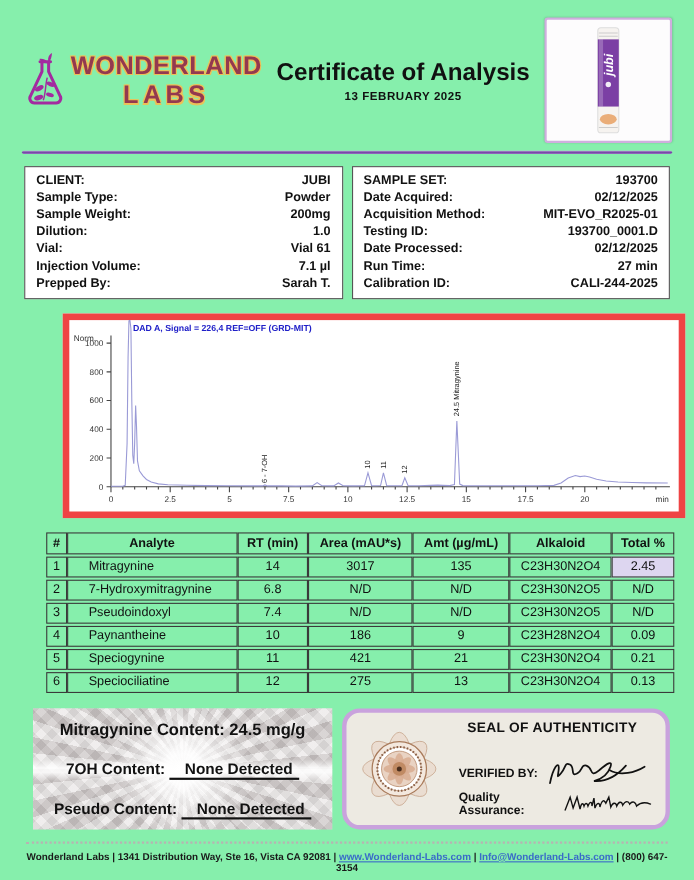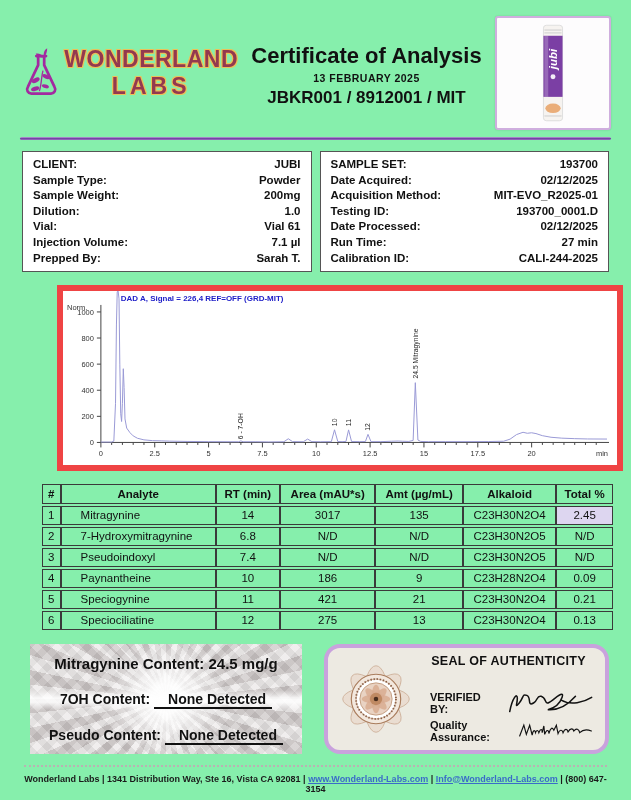--- a/index.html
+++ b/index.html
@@ -40,21 +40,21 @@
   
   table.results{border-collapse:separate;border-spacing:0 2px;margin:11px 16px 0 22px;
       width:571px;font-size:11.5px;}
   table.results th,table.results td{border:1px solid #3a3a3a;text-align:center;
       padding:1px 4px;height:15px;font-weight:400;}
   table.results th{font-weight:600;height:16px;}
   table.results td.al{text-align:left;padding-left:19px;}
   table.results td.hl{background:#ddd6f0;}
 
   
-  .bottom{display:flex;gap:22px;margin:12px 2px 0 10px;}
+  .bottom{display:flex;gap:9px;margin:12px 2px 0 10px;}
   .guilloche{width:272px;box-sizing:border-box;padding:11px 8px;position:relative;
       background-color:#eceae9;
       background-image:
         linear-gradient(180deg,rgba(255,255,255,0) 42%,rgba(255,255,255,.85) 49%,rgba(255,255,255,.85) 53%,rgba(255,255,255,0) 60%),
         radial-gradient(circle at 50% 50%,rgba(255,255,255,.95) 0 14px,rgba(255,255,255,0) 62px),
         repeating-conic-gradient(from 0deg at 50% 50%,rgba(150,140,140,.20) 0deg 6deg,rgba(255,255,255,.28) 6deg 12deg),
         repeating-linear-gradient(45deg,rgba(148,141,141,.26) 0 7px,rgba(232,229,229,.26) 7px 14px),
         repeating-linear-gradient(-45deg,rgba(148,141,141,.26) 0 7px,rgba(232,229,229,.26) 7px 14px);
       display:flex;flex-direction:column;justify-content:space-between;}
   .sline1{font-size:15px;font-weight:800;text-align:center;}
@@ -90,21 +90,20 @@
       </svg>
       <div class="wordmark">
         <div class="w1">WONDERLAND</div>
         <div class="w2">LABS</div>
       </div>
     </div>
 
     <div class="titleblock">
       <div class="t1">Certificate of Analysis</div>
       <div class="t2">13 FEBRUARY 2025</div>
-      <div class="t3">JBKR001 / 8912001 / MIT</div>
     </div>
 
     <div class="productbox">
       <svg width="42" height="102" viewBox="0 0 44 104">
         <rect x="12" y="2" width="20" height="100" rx="3" fill="#f6f3f0" stroke="#ddd" stroke-width="1"></rect>
         <line x1="13" y1="7" x2="31" y2="7" stroke="#ccc" stroke-width="1"></line>
         <line x1="13" y1="10" x2="31" y2="10" stroke="#ccc" stroke-width="1"></line>
         <rect x="12" y="13" width="20" height="64" fill="#7b3fa4"></rect>
         <rect x="13" y="13" width="4" height="64" fill="#ffffff" opacity="0.22"></rect>
         <circle cx="22" cy="56" r="2.6" fill="#ffffff" opacity="0.9"></circle>

